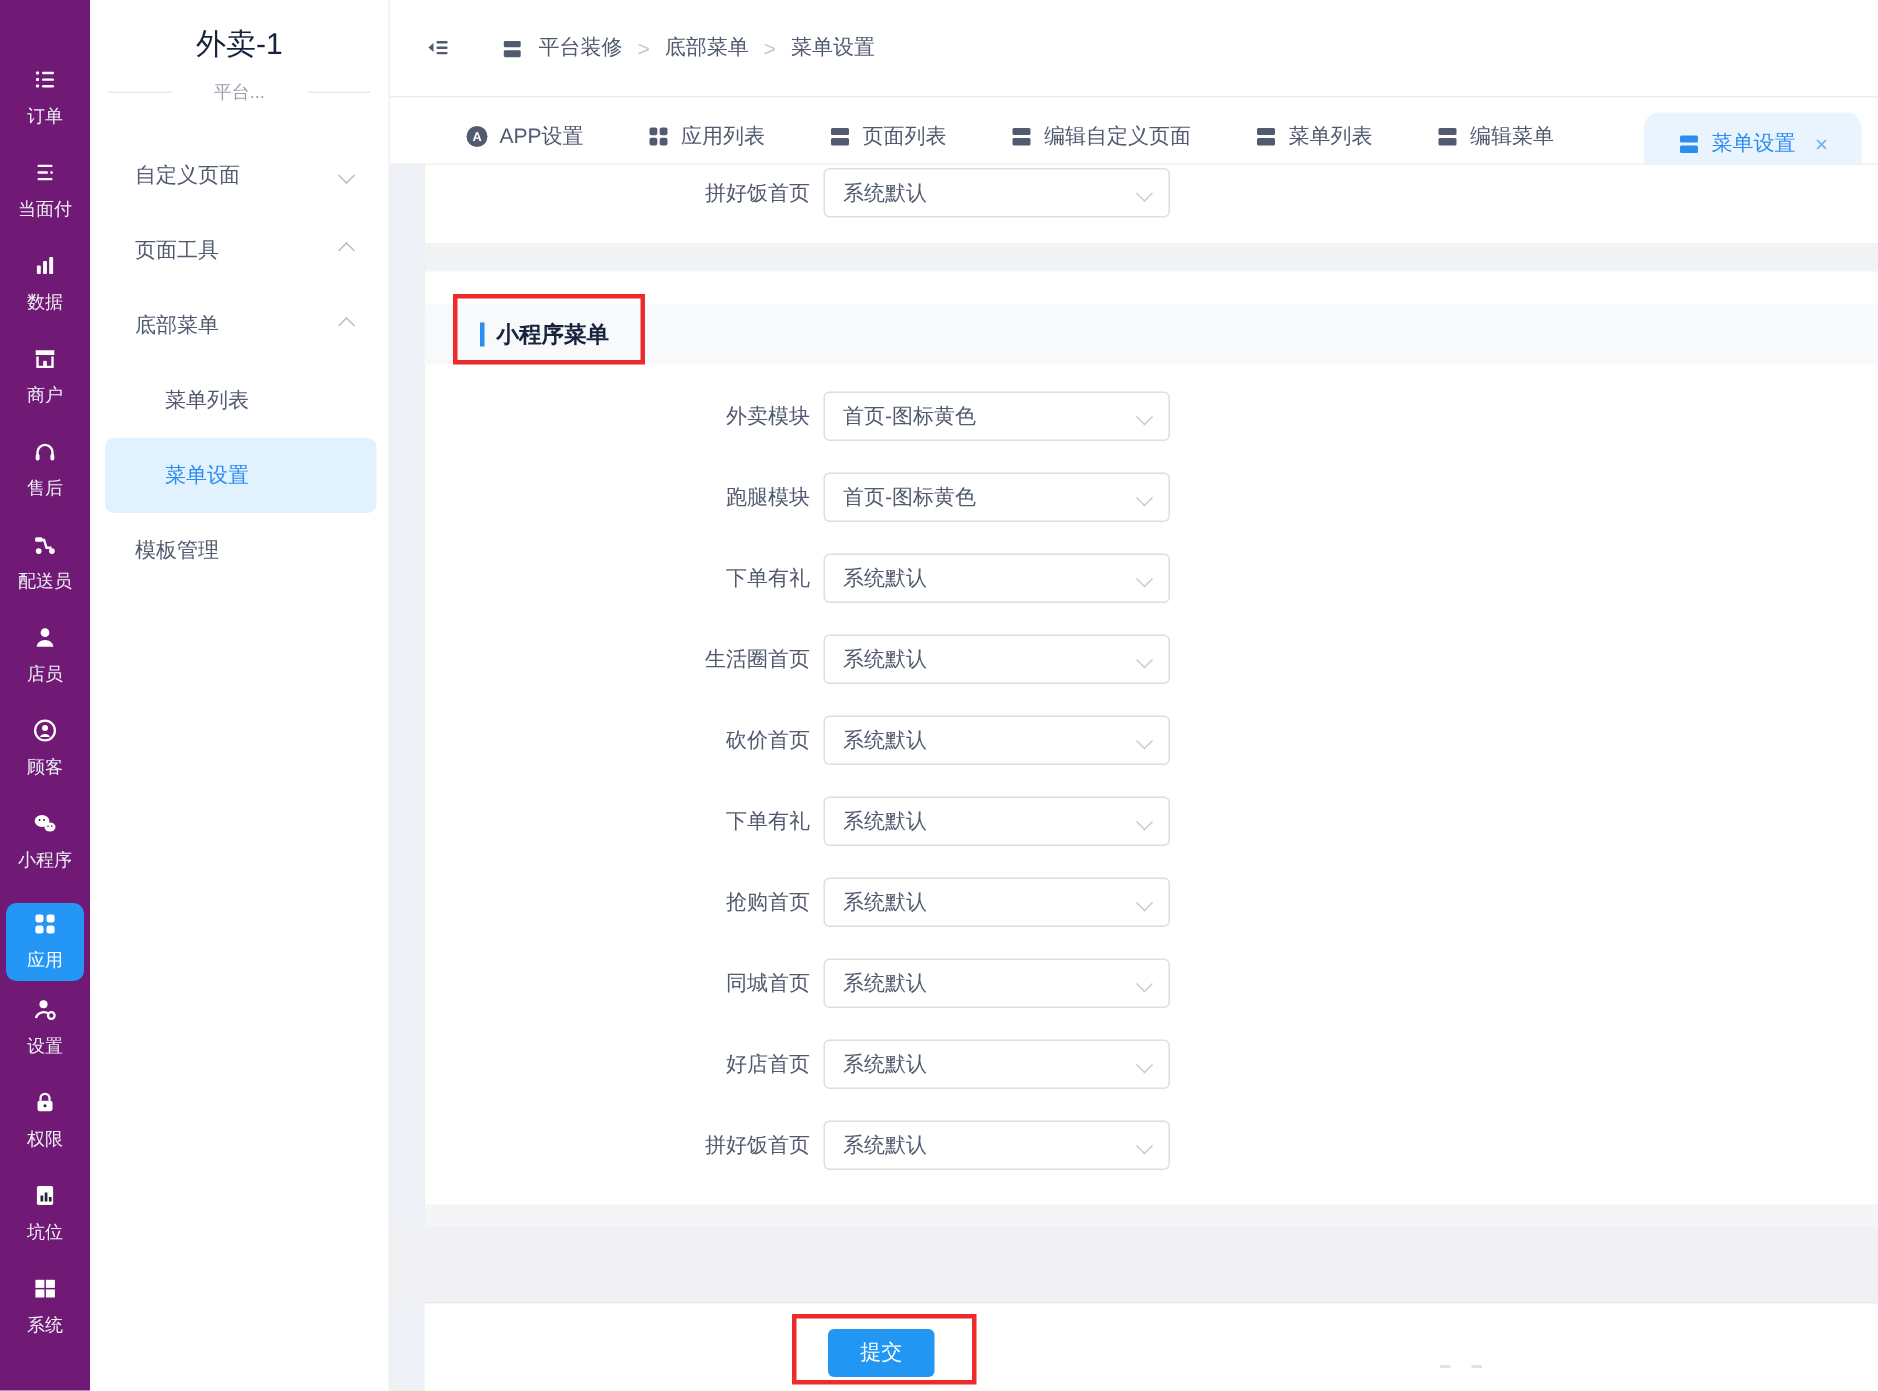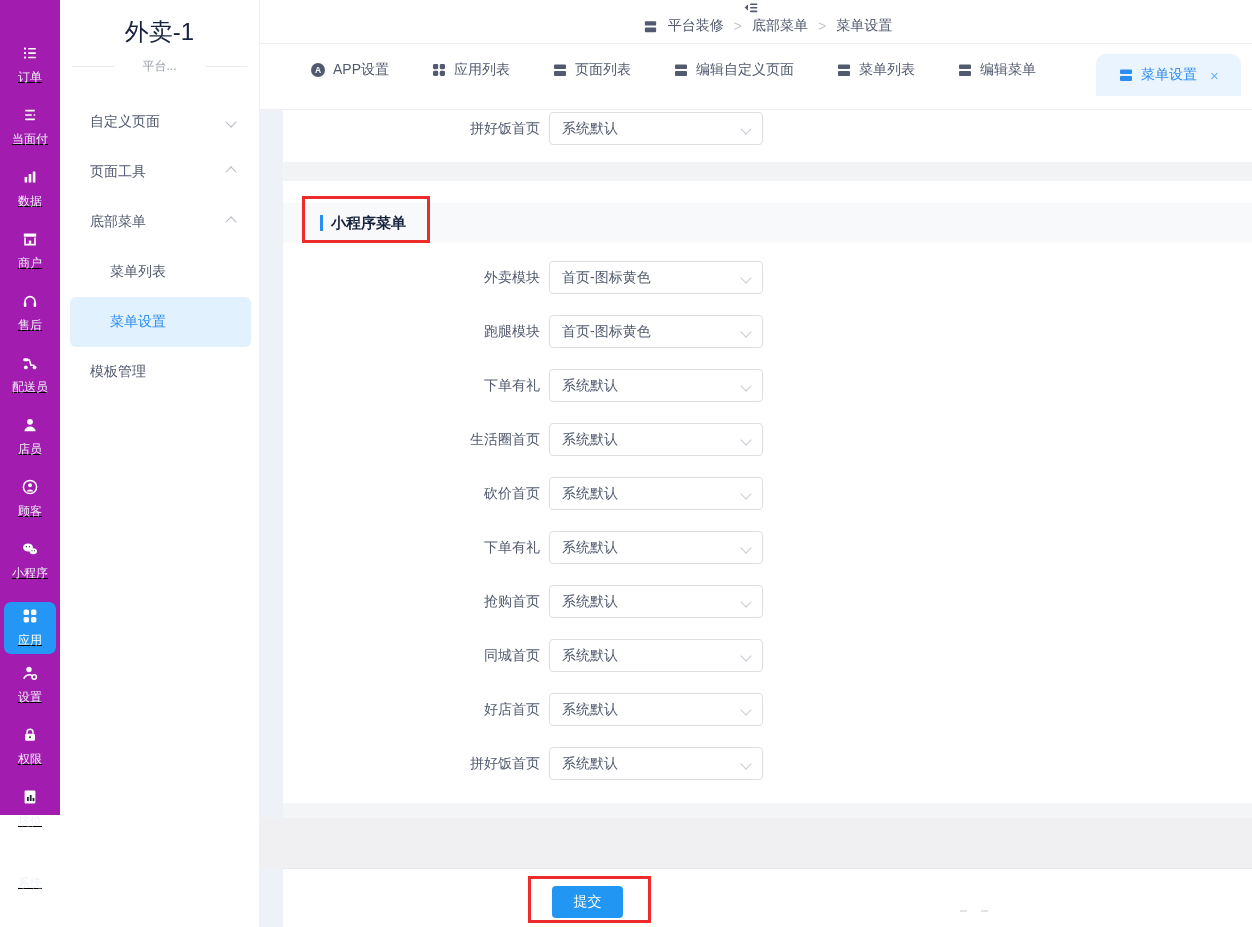--- a/index.html
+++ b/index.html
@@ -2,51 +2,51 @@
 <html><head>
 <meta charset="utf-8">
 <style>
   html,body{margin:0;padding:0;}
   body{
     width:1252px;height:927px;position:relative;overflow:hidden;
     background:#fff;font-family:"Liberation Sans","DejaVu Sans",sans-serif;
     -webkit-font-smoothing:antialiased;
   }
   
-  .rail{position:absolute;left:0;top:0;width:60px;height:815px;background:#a21caf;
-    display:flex;flex-direction:column;align-items:center;padding-top:44px;box-sizing:border-box;text-decoration:underline;}
+  .rail{position:absolute;left:0;top:0;width:60px;height:927px;background:#701a75;
+    display:flex;flex-direction:column;align-items:center;padding-top:44px;box-sizing:border-box;}
   .rail-item{width:52px;height:62px;flex:0 0 auto;display:flex;flex-direction:column;
     align-items:center;justify-content:flex-start;color:#eef1f6;font-size:12px;cursor:pointer;}
   .rail-item svg{margin-bottom:4px;}
   .rail-item.active{background:#2496f5;border-radius:7px;height:52px;margin-bottom:10px;justify-content:center;color:#fff;}
   .rail-label{white-space:nowrap;}
   
   .sidebar{position:absolute;left:60px;top:0;width:200px;height:927px;background:#fff;
     border-right:1px solid #f0f0f0;box-sizing:border-box;}
-  .sb-title{margin-top:16px;text-align:center;font-size:24px;color:#17233d;}
+  .sb-title{margin-top:16px;text-align:center;font-size:20px;color:#17233d;}
   .sb-sub{display:flex;align-items:center;margin:10px 12px 0;color:#9aa0ab;font-size:12px;gap:20px;}
   .sb-sub .line{flex:1;height:1px;background:#e8eaec;}
   .sb-sub .sub-text{margin:0 8px;}
   .sb-menu{margin-top:22px;display:flex;flex-direction:column;}
   .sb-item{height:50px;display:flex;align-items:center;padding-left:30px;font-size:14px;
     color:#515a6e;cursor:pointer;box-sizing:border-box;}
   .sb-item .chev{margin-left:auto;margin-right:24px;}
   .sb-item.sub{padding-left:50px;}
   .sb-item.hoverlight{background:#f6f9fd;color:#2d8cf0;}
   .sb-item.active{background:#e2f1fe;color:#2d8cf0;margin:0 8px 0 10px;border-radius:6px;padding-left:40px;}
   
   .chev{display:inline-block;width:7px;height:7px;border-right:1.5px solid #b8bcc4;border-bottom:1.5px solid #b8bcc4;}
   .chev.down{transform:rotate(45deg);}
   .chev.up{transform:rotate(-135deg);}
   .chev.light{border-color:#c8cbd2;}
   
   .header{position:absolute;left:260px;top:0;right:0;height:110px;background:#fff;
     border-bottom:1px solid #f0f0f0;box-sizing:border-box;}
-  .crumbbar{height:44px;display:flex;align-items:center;padding-left:23px;
-    border-bottom:1px solid #ececec;box-sizing:border-box;font-size:14px;color:#515a6e;flex-direction:column;}
+  .crumbbar{height:65px;display:flex;align-items:center;padding-left:23px;
+    border-bottom:1px solid #ececec;box-sizing:border-box;font-size:14px;color:#515a6e;}
   .crumb-fold{display:flex;align-items:center;cursor:pointer;margin-right:34px;}
   .crumbs{display:flex;align-items:center;gap:10px;}
   .crumb{cursor:pointer;}
   .crumb-sep{color:#c5c8ce;}
   .crumb-ico{display:flex;align-items:center;}
   .tabbar{height:52px;display:flex;align-items:flex-end;padding-left:50px;box-sizing:border-box;}
   .tab{display:flex;align-items:center;gap:7px;margin-right:42px;color:#515a6e;font-size:14px;
     cursor:pointer;height:52px;}
   .tab svg{flex:0 0 auto;}
   .tab.active{margin-right:0;margin-left:18px;color:#2d8cf0;background:#e9f4fe;height:42px;
@@ -57,21 +57,21 @@
   .gutter{position:absolute;left:0;top:0;width:23px;height:100%;background:#eef1f5;}
   .panel{position:absolute;left:23px;top:0;right:0;bottom:0;background:#fff;}
   .band1{position:absolute;left:23px;right:0;top:52px;height:19px;background:#f2f3f5;}
   .section-band{position:absolute;left:23px;right:0;top:93px;height:40px;background:#f8f9fb;
     display:flex;align-items:center;}
   .section-title{display:flex;align-items:center;margin-left:37px;}
   .section-bar{width:3px;height:16px;background:#2d8cf0;margin-right:8px;}
   .section-text{font-size:15px;color:#17233d;font-weight:bold;}
   .frow{position:absolute;left:23px;right:0;height:33px;display:flex;align-items:center;}
   .flabel{width:257px;text-align:right;font-size:14px;color:#515a6e;flex:0 0 auto;}
-  .fselect{margin-left:9px;width:214px;height:33px;border:1px solid #dcdee2;border-radius:4px;
+  .fselect{margin-left:9px;width:231px;height:33px;border:1px solid #dcdee2;border-radius:4px;
     background:#fff;display:flex;align-items:center;justify-content:space-between;
     padding:0 12px;box-sizing:border-box;font-size:14px;color:#515a6e;cursor:pointer;}
   .stripA{position:absolute;left:23px;right:0;top:693px;height:15px;background:#f4f5f7;}
   .stripB{position:absolute;left:0;right:0;top:708px;height:50px;background:#f0f0f2;}
   .footer{position:absolute;left:23px;right:0;top:758px;height:59px;background:#fff;border-top:1px solid #e9e9e9;box-sizing:border-box;}
   .submit-btn{position:absolute;left:292px;top:776px;width:71px;height:32px;background:#2196f3;
     color:#fff;font-size:14px;border:none;border-radius:4px;cursor:pointer;}
   .anno{position:absolute;border:3px solid #ed2b2b;box-sizing:border-box;pointer-events:none;}
   .anno-section{left:42px;top:86px;width:128px;height:47px;}
   .anno-submit{left:268px;top:766px;width:123px;height:47px;}

